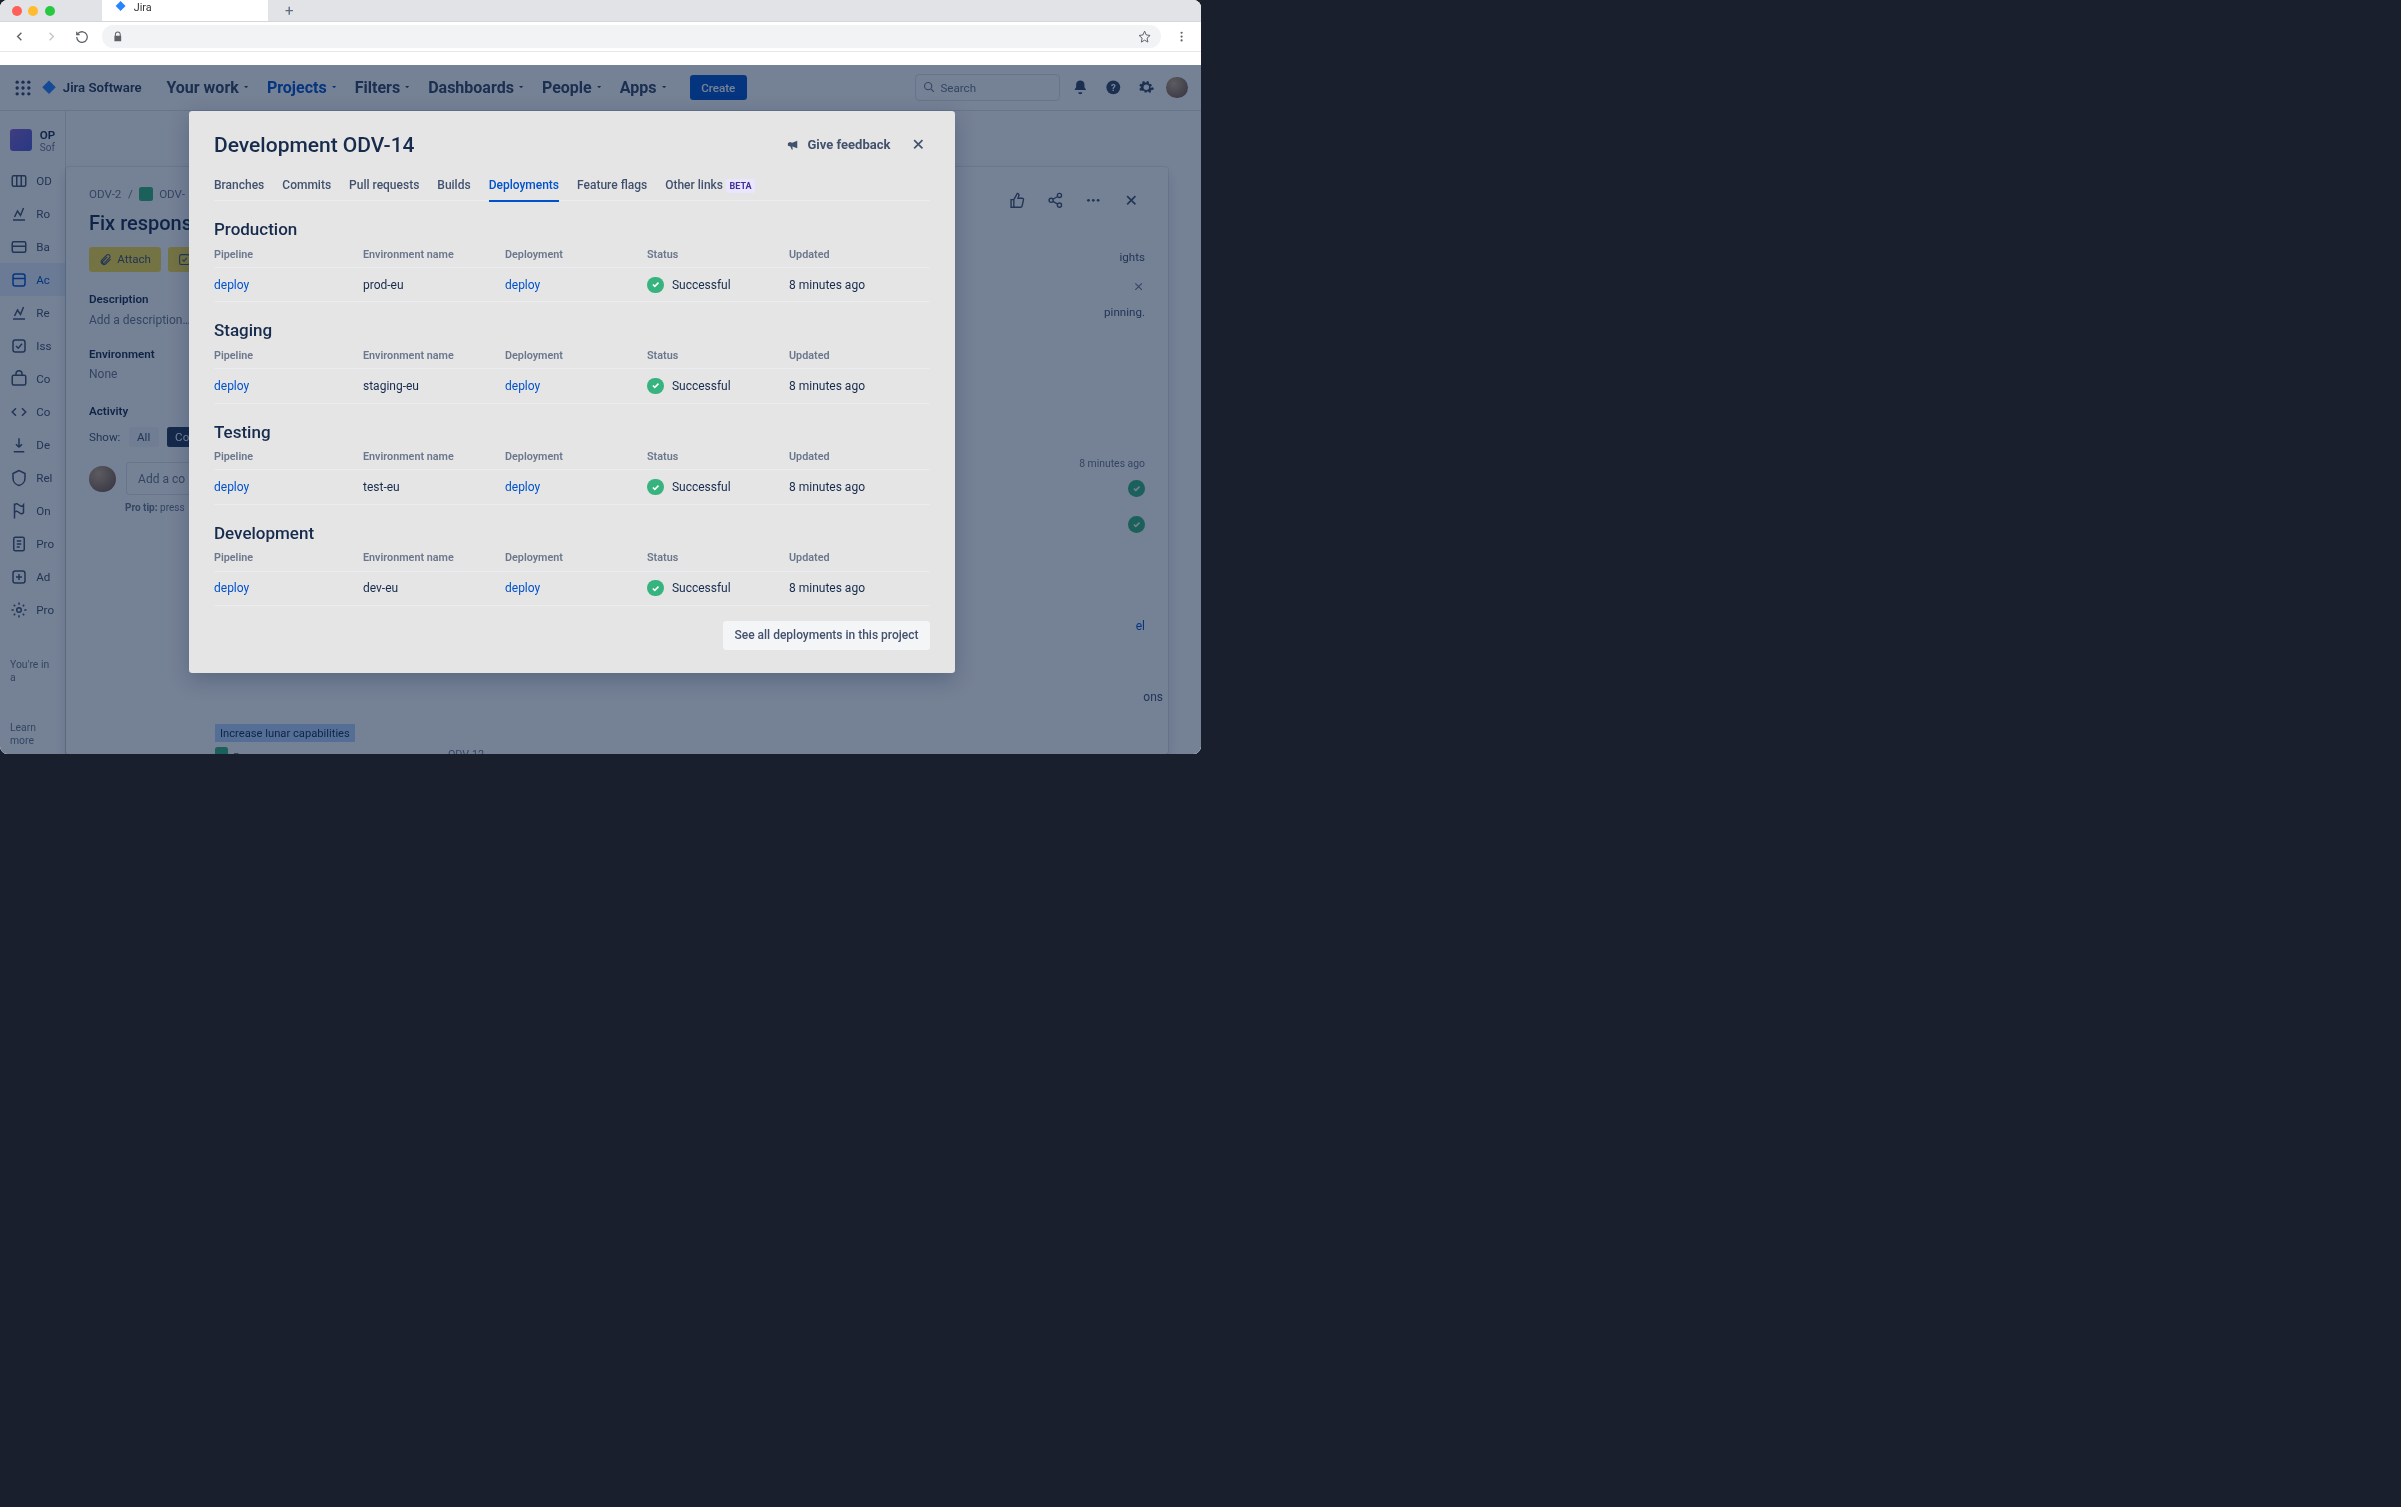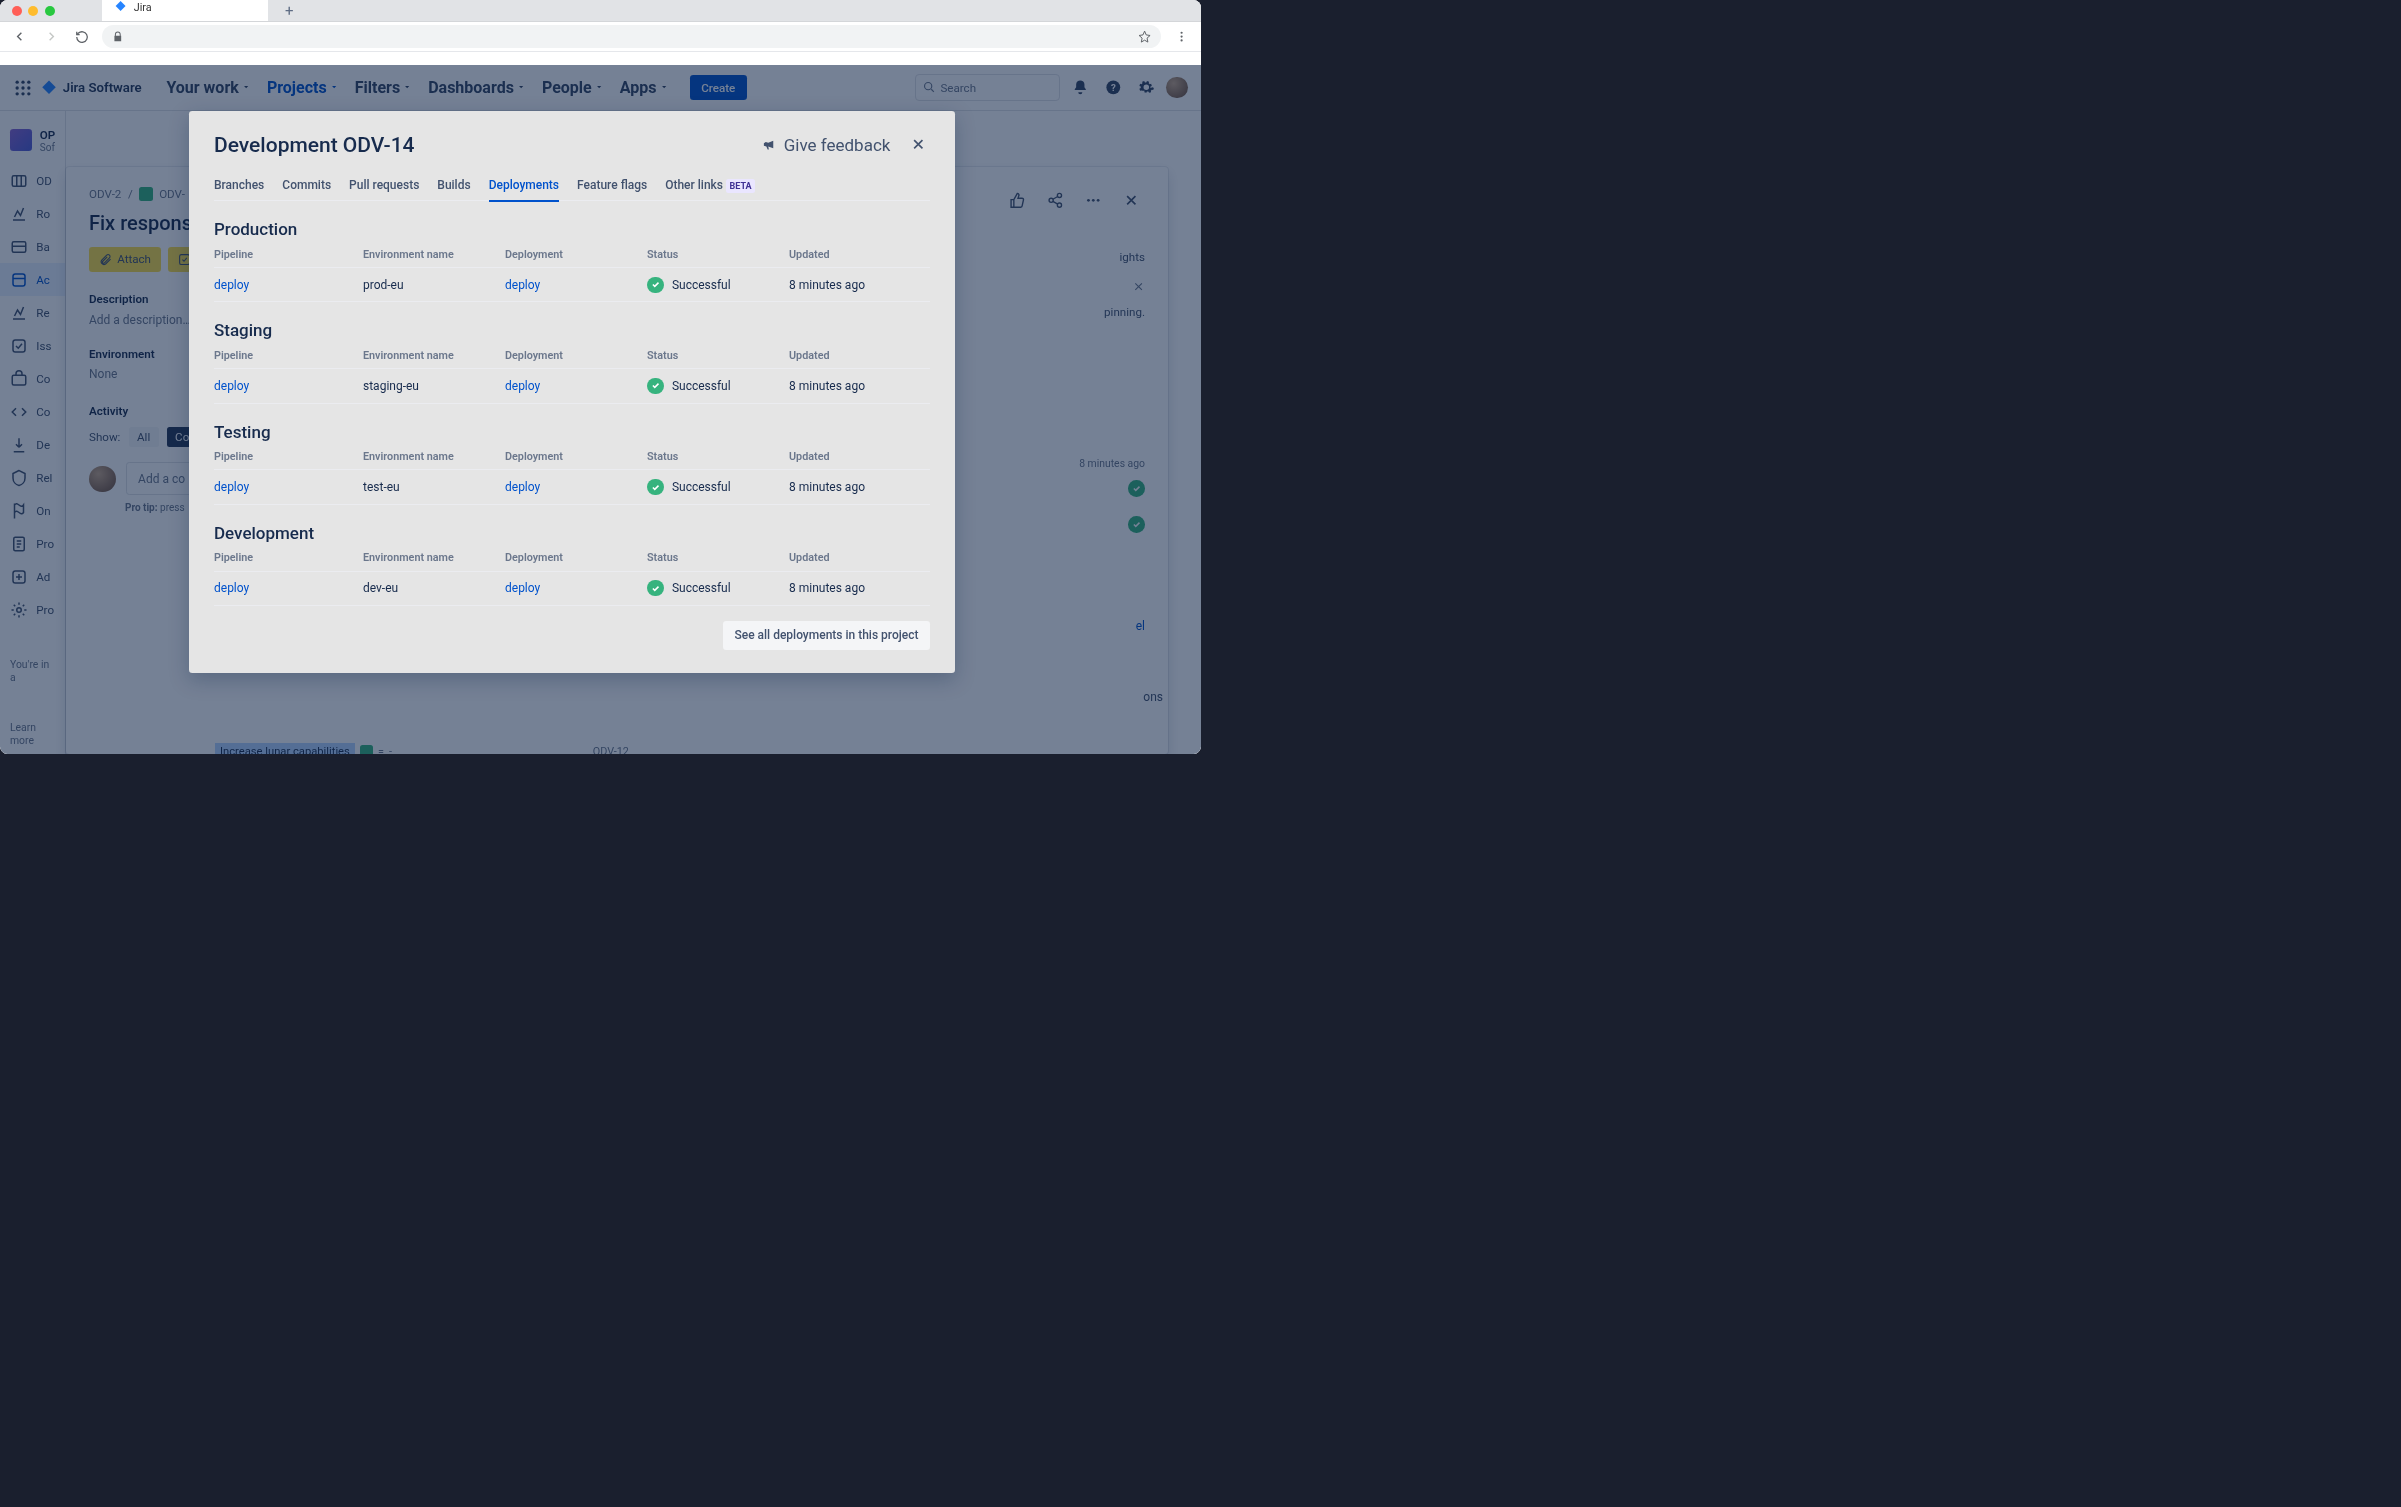--- a/index.html
+++ b/index.html
@@ -65,21 +65,21 @@
 .pill.sel { background: #253858; color: #fff; }
 .comment-row { display: flex; gap: 10px; margin-top: 15px; align-items: center; }
 .comment-input { flex: 1; max-width: 414px; height: 33px; border: 0.8px solid #dfe1e6; border-radius: 3.3px; padding: 0 11.6px; color: #6b778c; font-size: 12px; display: flex; align-items: center; }
 .protip { font-size: 10px; color: #6b778c; margin-top: 6.6px; margin-left: 36px; }
 
 
 .modal { position: absolute; top: 111px; left: 189px; width: 766px; background: #e5e5e5; border-radius: 3.3px; box-shadow: 0 6.6px 20px rgba(9,30,66,.25); padding: 21.5px 25px 23px; z-index: 10; }
 .modal-head { display: flex; align-items: center; }
 .modal-title { font-size: 21px; font-weight: 500; color: #172b4d; }
 .modal-head .spacer { flex: 1; }
-.feedback { display: flex; align-items: center; gap: 6.6px; color: #42526e; font-size: 17px; font-weight: 400; }
+.feedback { display: flex; align-items: center; gap: 6.6px; color: #42526e; font-size: 13px; font-weight: 700; }
 .close-x { margin-left: 16.6px; width: 23px; height: 23px; display: flex; align-items: center; justify-content: center; color: #42526e; }
 .tabs { display: flex; gap: 18px; margin-top: 15px; border-bottom: 1.7px solid #ebecf0; font-size: 12px; }
 .tab-item { padding: 6.6px 0 8.3px; color: #42526e; font-weight: 500; position: relative; }
 .tab-item.active { color: #0052cc; }
 .tab-item.active::after { content:""; position:absolute; left:0; right:0; bottom:-1.7px; height:1.7px; background:#0052cc; }
 .beta { background: #eae6ff; color: #403294; font-size: 9px; font-weight: 700; padding: 1.7px 3.3px; border-radius: 2.5px; margin-left: 3.3px; }
 .env-section { margin-top: 18px; }
 .env-title { font-size: 17px; font-weight: 500; color: #172b4d; margin-bottom: 5px; }
 .table-head, .table-row { display: grid; grid-template-columns: 149px 142px 142px 142px 1fr; padding: 8.3px 0; align-items: center; font-size: 12px; }
 .table-head { color: #6b778c; font-weight: 600; font-size: 10.8px; border-bottom: 1.7px solid #ebecf0; padding: 3.3px 0 6.6px; }
@@ -409,21 +409,21 @@
         <div style="position:absolute; right:23px; top:349px;">
             <div class="status-ico">
               <svg width="9" height="9" viewBox="0 0 24 24" fill="none" stroke="currentColor" stroke-width="4">
                 <path d="M5 12l5 5L20 7"></path>
               </svg>
             </div>
           </div>
         <div style="position:absolute; right:23px; top:452px; font-size:12px; color:#0052cc;">el</div>
         <div style="position:absolute; right:5px; top:523px; font-size:12px; color:#42526e;">ons</div>
 
-        <div style="position:absolute; left:149px; bottom:-6.6px; display:flex; flex-direction:row; gap:5px;">
+        <div style="position:absolute; left:149px; bottom:-6.6px; display:flex; flex-direction:column; gap:5px;">
           <div style="background:#b3d4ff; padding:2.5px 5px; font-size:11.2px; color:#172b4d; width:fit-content;">Increase lunar capabilities</div>
           <div style="display:flex;gap:5px;align-items:center;font-size:10.8px;color:#6b778c;">
             <span style="width:13.2px;height:13.2px;background:#36b37e;border-radius:2.5px;"></span>
             <span>=</span>
             <span>-</span>
             <span style="margin-left:auto;width:232px;text-align:right;">ODV-12</span>
           </div>
         </div>
       </div>
     </div>

